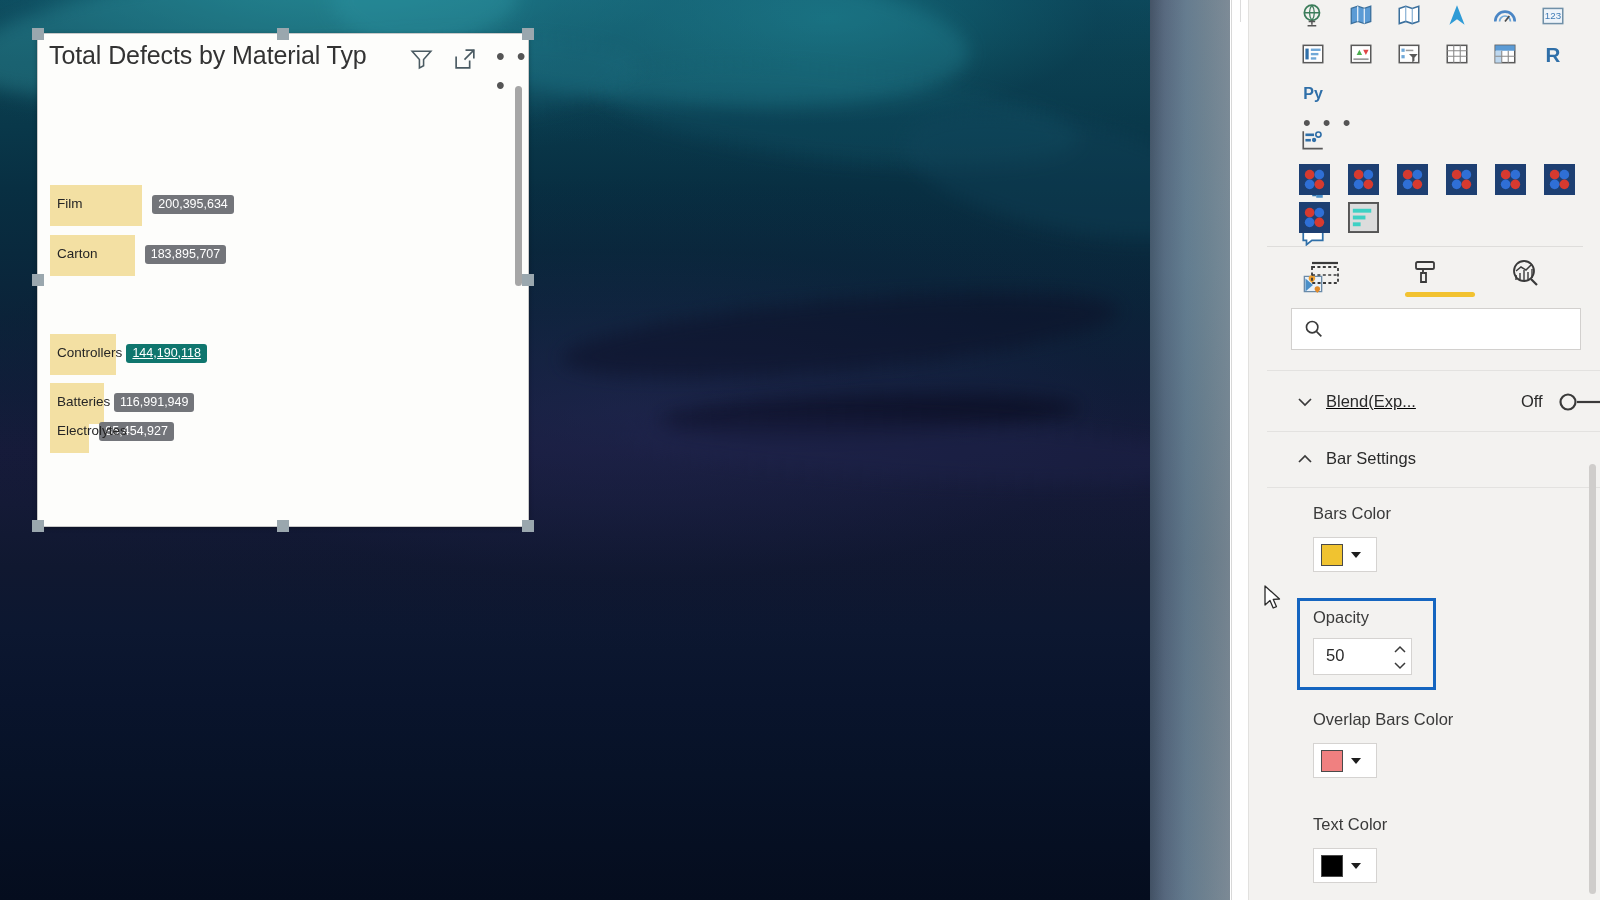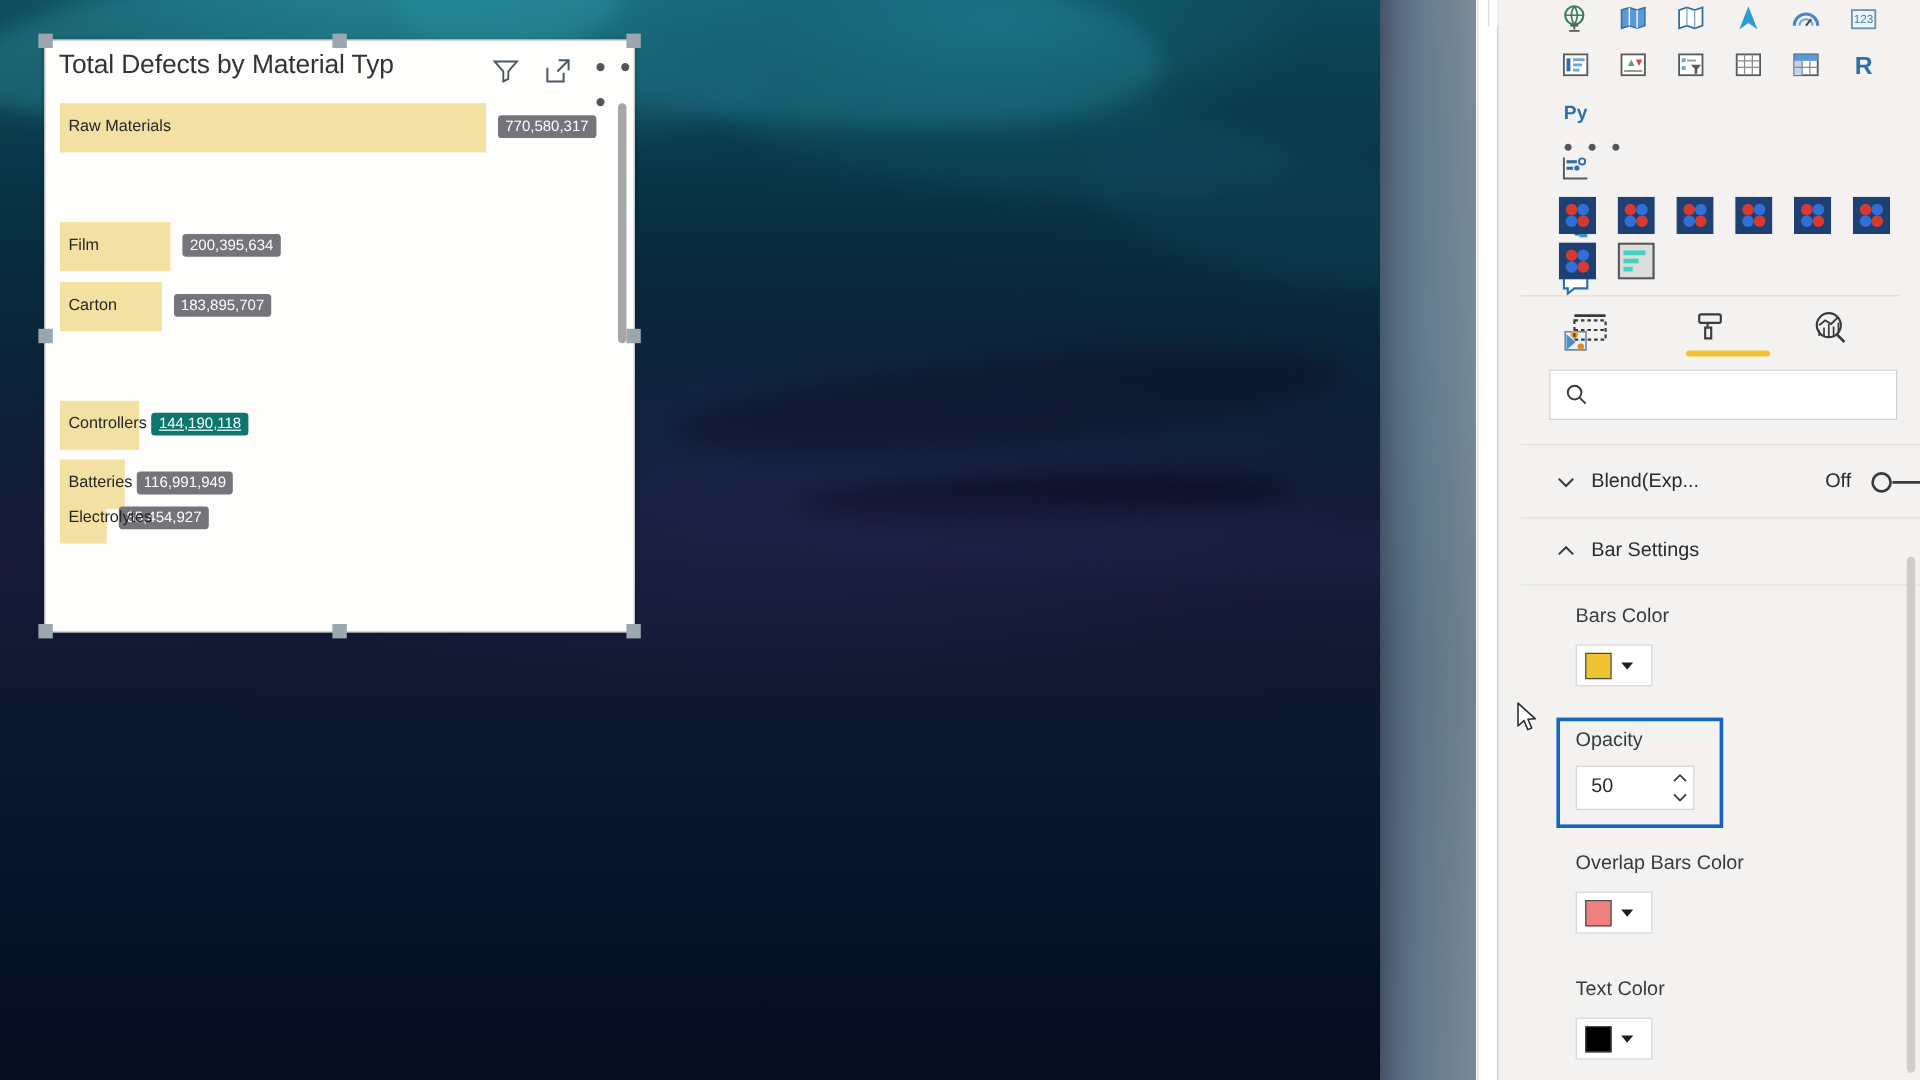--- a/index.html
+++ b/index.html
@@ -66,21 +66,21 @@
   .h-tm{left:calc(50% - 6px);top:-6px;}
   .h-tr{right:-6px;top:-6px;}
   .h-ml{left:-6px;top:calc(50% - 6px);}
   .h-mr{right:-6px;top:calc(50% - 6px);}
   .h-bl{left:-6px;bottom:-6px;}
   .h-bm{left:calc(50% - 6px);bottom:-6px;}
   .h-br{right:-6px;bottom:-6px;}
 
   #vis-header{position:absolute;left:0;top:0;width:490px;height:47px;}
   #vis-title{
-    position:absolute;left:11px;top:7px;font-size:22px;color:#333333;
+    position:absolute;left:11px;top:7px;font-size:25px;color:#333333;
     letter-spacing:-.1px;white-space:nowrap;
   }
   .hdr-icon{position:absolute;top:12px;cursor:pointer;}
   #ic-filter{left:371px;}
   #ic-focus{left:415px;}
   #ic-more{left:458px;top:8px;font-size:25px;color:#555;letter-spacing:2.5px;}
 
   #plot{position:absolute;left:0;top:47px;width:490px;height:443px;overflow:hidden;}
   .barrow{position:absolute;left:12px;height:41px;}
   .bar{position:absolute;left:0;top:0;height:41px;background:#f3e0a3;}
@@ -201,25 +201,20 @@
         <path d="M3 10 v11 h13 v-7"></path>
         <path d="M12 4 h8 v8"></path>
         <path d="M20 4 L11 13"></path>
       </svg>
     </div>
 
     <div class="hdr-icon" id="ic-more">• • •</div>
   </div>
 
   <div id="plot">
-      <div class="barrow" style="top: 5px; width: 470px;">
-        <div class="bar" style="width: 355px; background: rgb(243, 224, 163);"></div>
-        <div class="bar-label">Raw Materials</div>
-        <div class="datalabel" style="background: rgb(115, 117, 122); color: rgb(255, 255, 255); left: 365px;">770,580,317</div>
-      </div>
       <div class="barrow" style="top: 104px; width: 470px;">
         <div class="bar" style="width: 92.3206px; background: rgb(243, 224, 163);"></div>
         <div class="bar-label">Film</div>
         <div class="datalabel" style="background: rgb(115, 117, 122); color: rgb(255, 255, 255); left: 102.321px;">200,395,634</div>
       </div>
       <div class="barrow" style="top: 153.5px; width: 470px;">
         <div class="bar" style="width: 84.7192px; background: rgb(243, 224, 163);"></div>
         <div class="bar-label">Carton</div>
         <div class="datalabel" style="background: rgb(115, 117, 122); color: rgb(255, 255, 255); left: 94.7192px;">183,895,707</div>
       </div>
@@ -475,21 +470,21 @@
       <circle cx="10" cy="10" r="6.2" fill="none" stroke="#3a3a3a" stroke-width="1.8"></circle>
       <path d="M14.6 14.6 L20 20" stroke="#3a3a3a" stroke-width="1.8"></path>
     </svg>
   </div>
 
   <div id="divider2"></div>
   <div id="divider3"></div>
   <div id="divider4"></div>
 </div>
 
-<div class="sect-row" style="left:1296px;top:392px;">
+<div class="sect-row" style="left:1296px;top:392px;text-decoration:underline;">
   <span class="chev">
     <svg width="18" height="18" viewBox="0 0 18 18">
         <path d="M3 6 L9 12 L15 6" fill="none" stroke="#3a3a3a" stroke-width="1.7"></path>
       </svg>
   </span>
   <span class="sect-label">Blend(Exp...</span>
 </div>
 <div class="toggle-off-text" style="left:1521px;top:392px;">Off</div>
 <div style="position:absolute;left:1558px;top:392px;">
   <svg width="48" height="20" viewBox="0 0 48 20">

